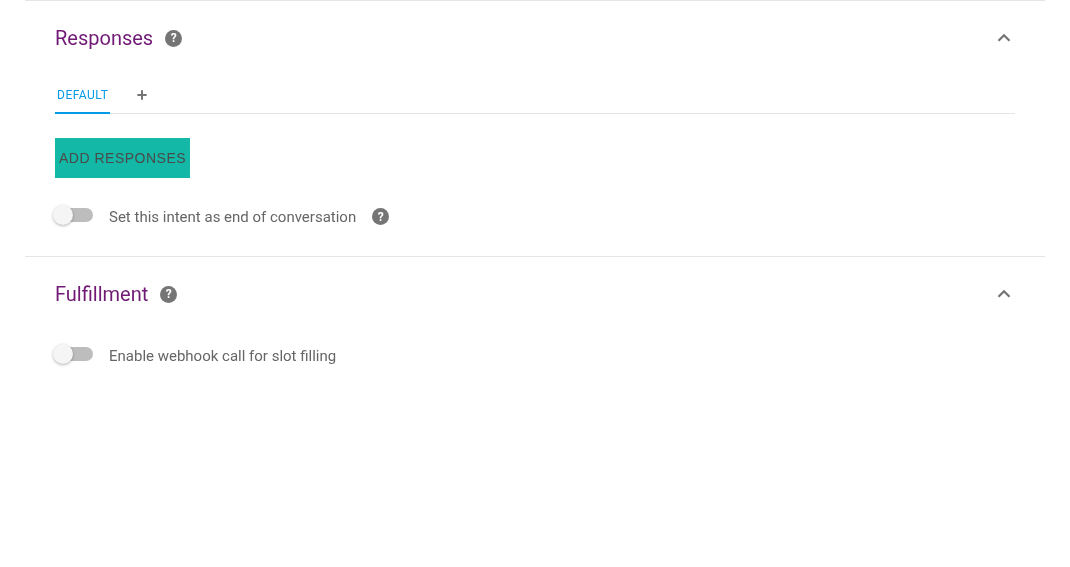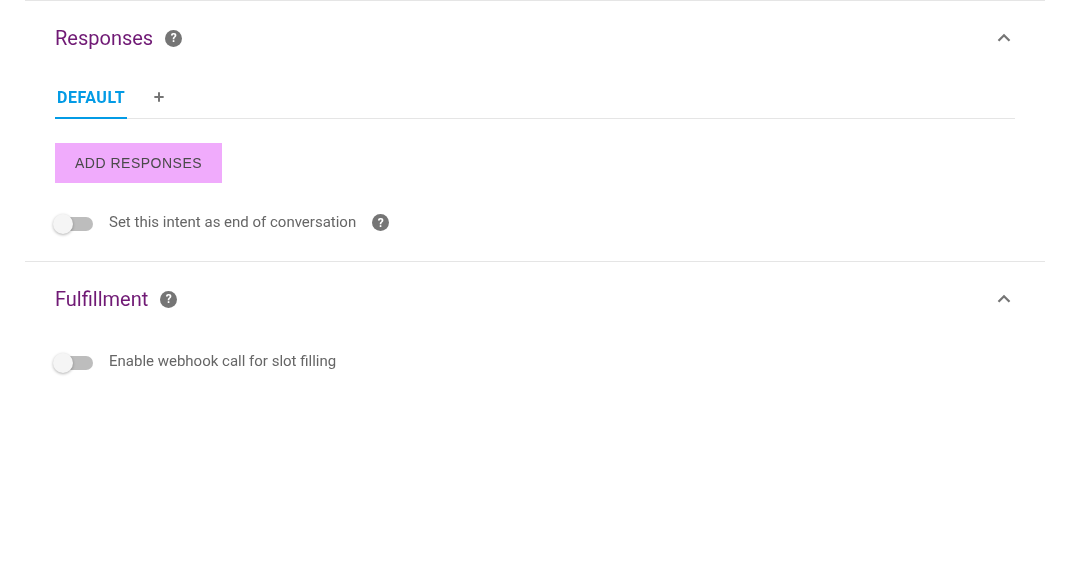--- a/index.html
+++ b/index.html
@@ -61,22 +61,22 @@
       height: 22px;
     }
     .tabs {
       display: flex;
       align-items: center;
       gap: 20px;
       border-bottom: 1px solid #e5e5e5;
       margin-bottom: 24px;
     }
     .tab {
-      font-size: 16px;
-      font-weight: 700;
+      font-size: 12px;
+      font-weight: 400;
       letter-spacing: 0.5px;
       padding: 10px 2px;
       cursor: pointer;
       color: #757575;
       border-bottom: 2px solid transparent;
       margin-bottom: -1px;
     }
     .tab.active {
       color: #039be5;
       border-bottom-color: #039be5;
@@ -84,33 +84,33 @@
     .add-tab {
       color: #757575;
       font-size: 22px;
       font-weight: 400;
       cursor: pointer;
       padding: 6px 4px;
       line-height: 1;
     }
     .add-responses-btn {
       display: inline-block;
-      background: #f0abfc;
+      background: #14b8a6;
       color: #4a4a4a;
       font-size: 14px;
       font-weight: 400;
       letter-spacing: 0.5px;
-      padding: 12px 20px;
+      padding: 12px 4px;
       border: none;
       cursor: pointer;
       margin-bottom: 30px;
     }
     .toggle-row {
       display: flex;
-      align-items: flex-end;
+      align-items: flex-start;
       gap: 16px;
       margin-bottom: 22px;
     }
     .toggle-row:last-child {
       margin-bottom: 0;
     }
     .toggle {
       position: relative;
       width: 38px;
       height: 14px;

